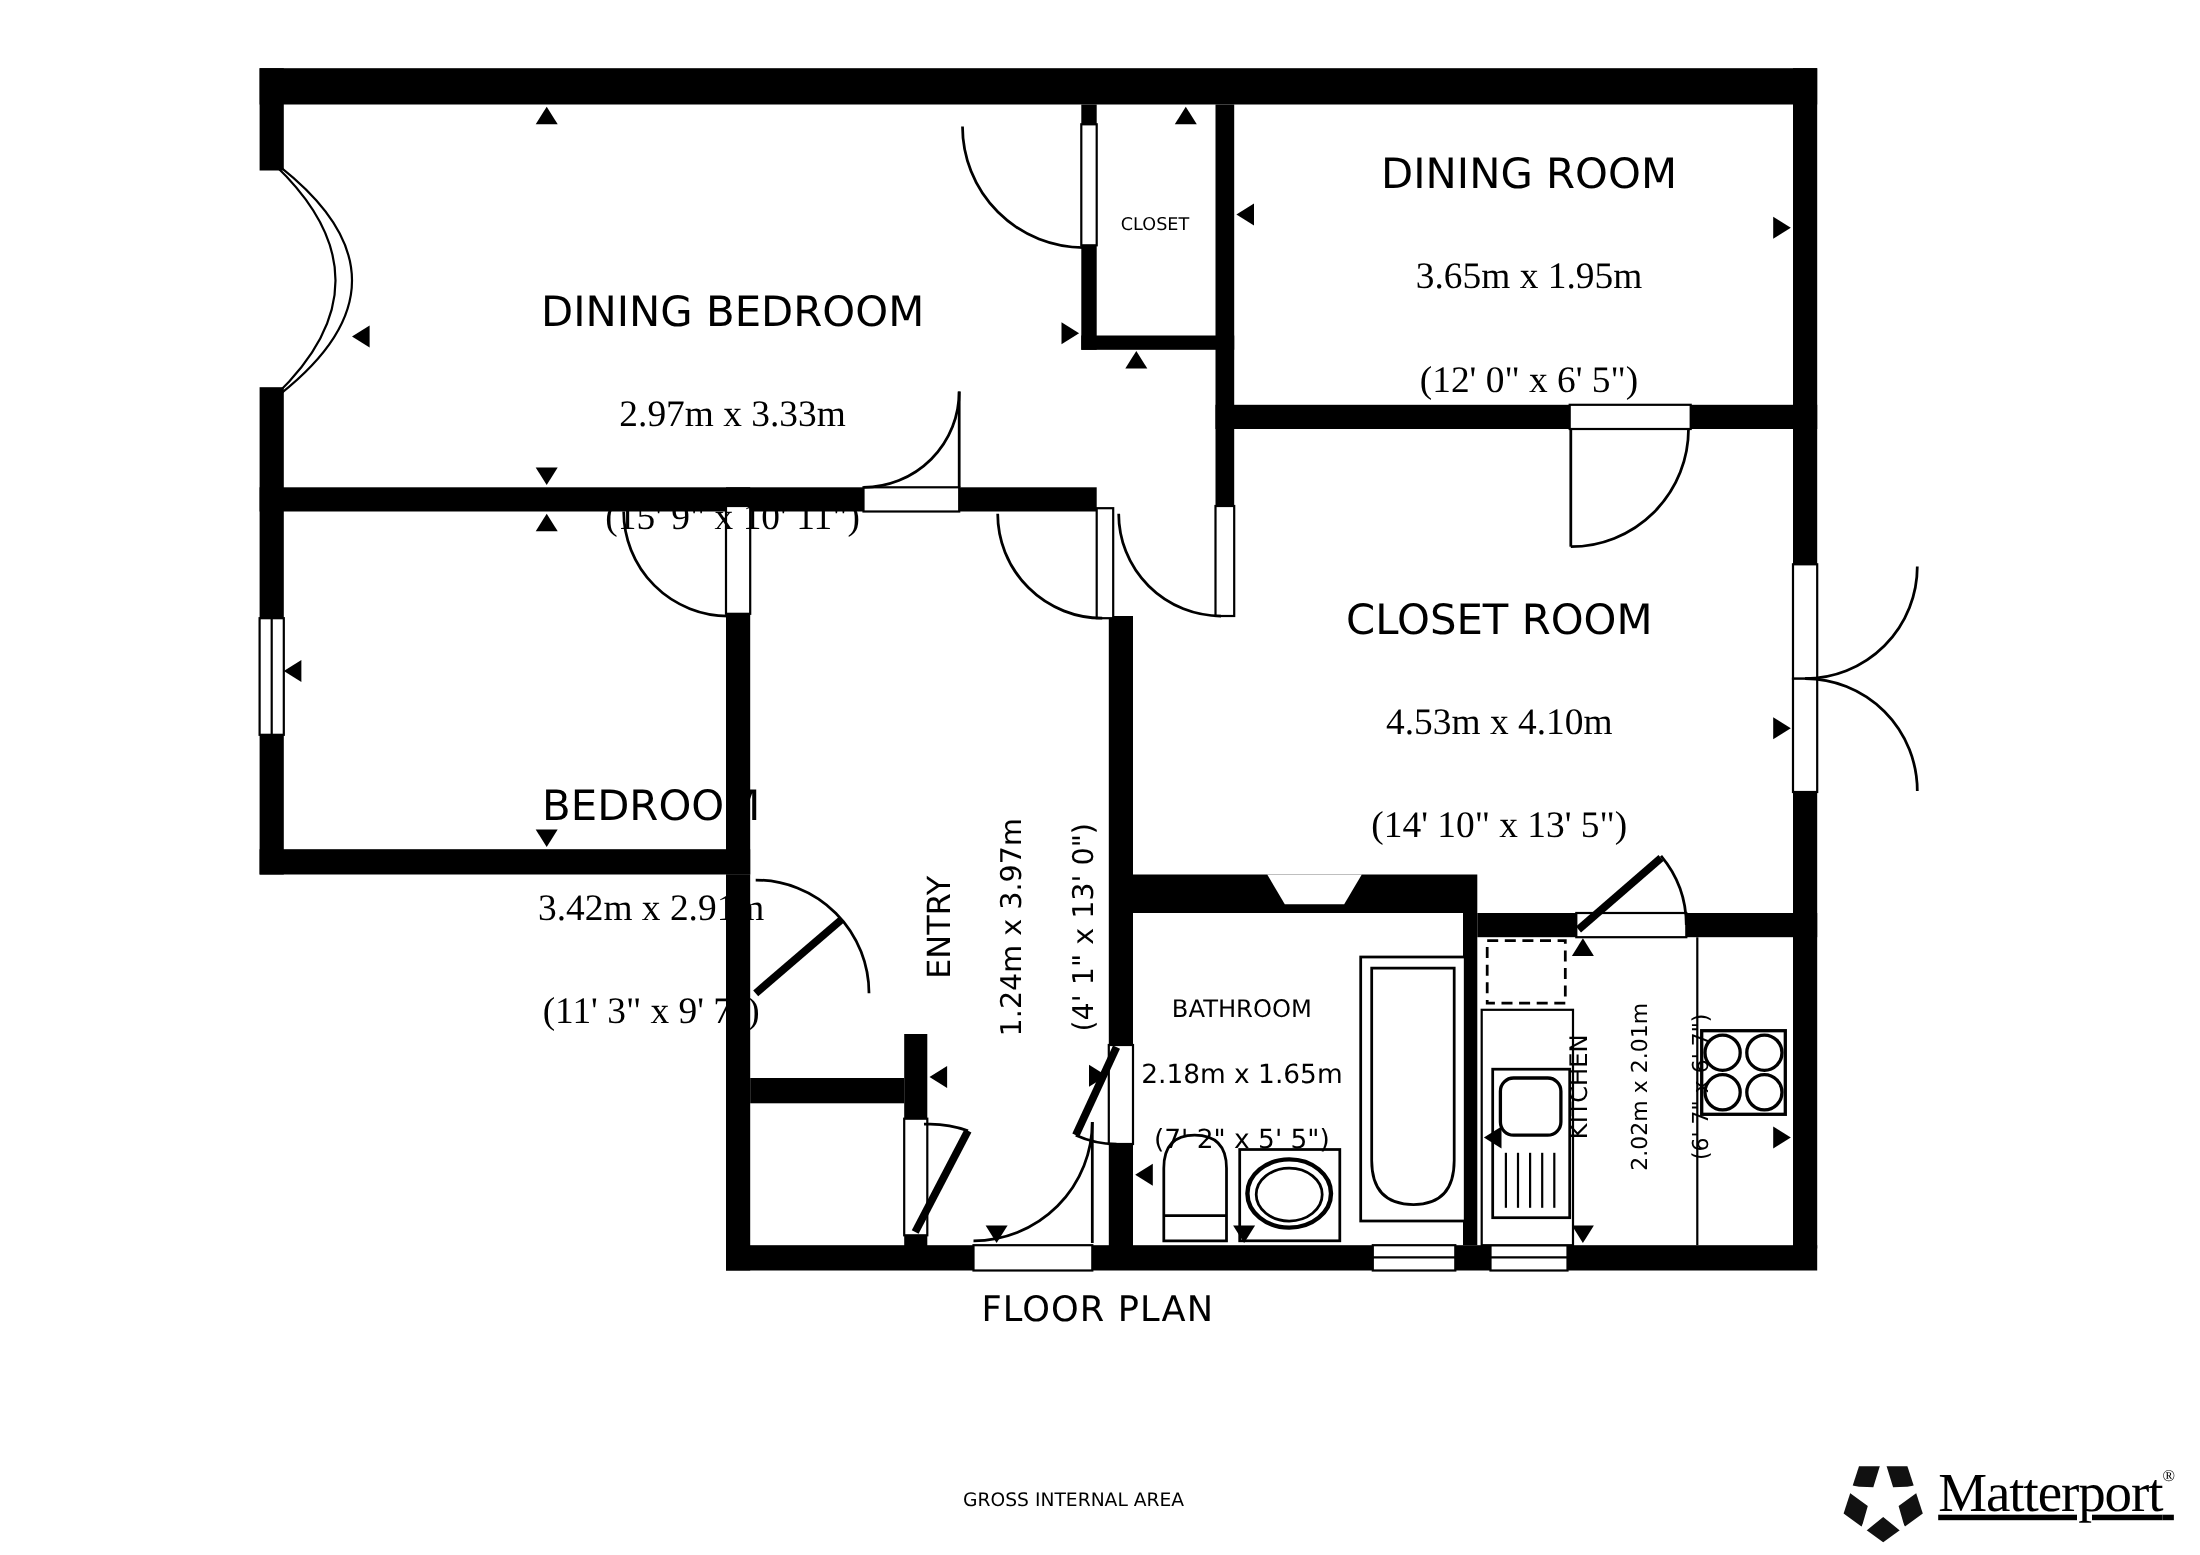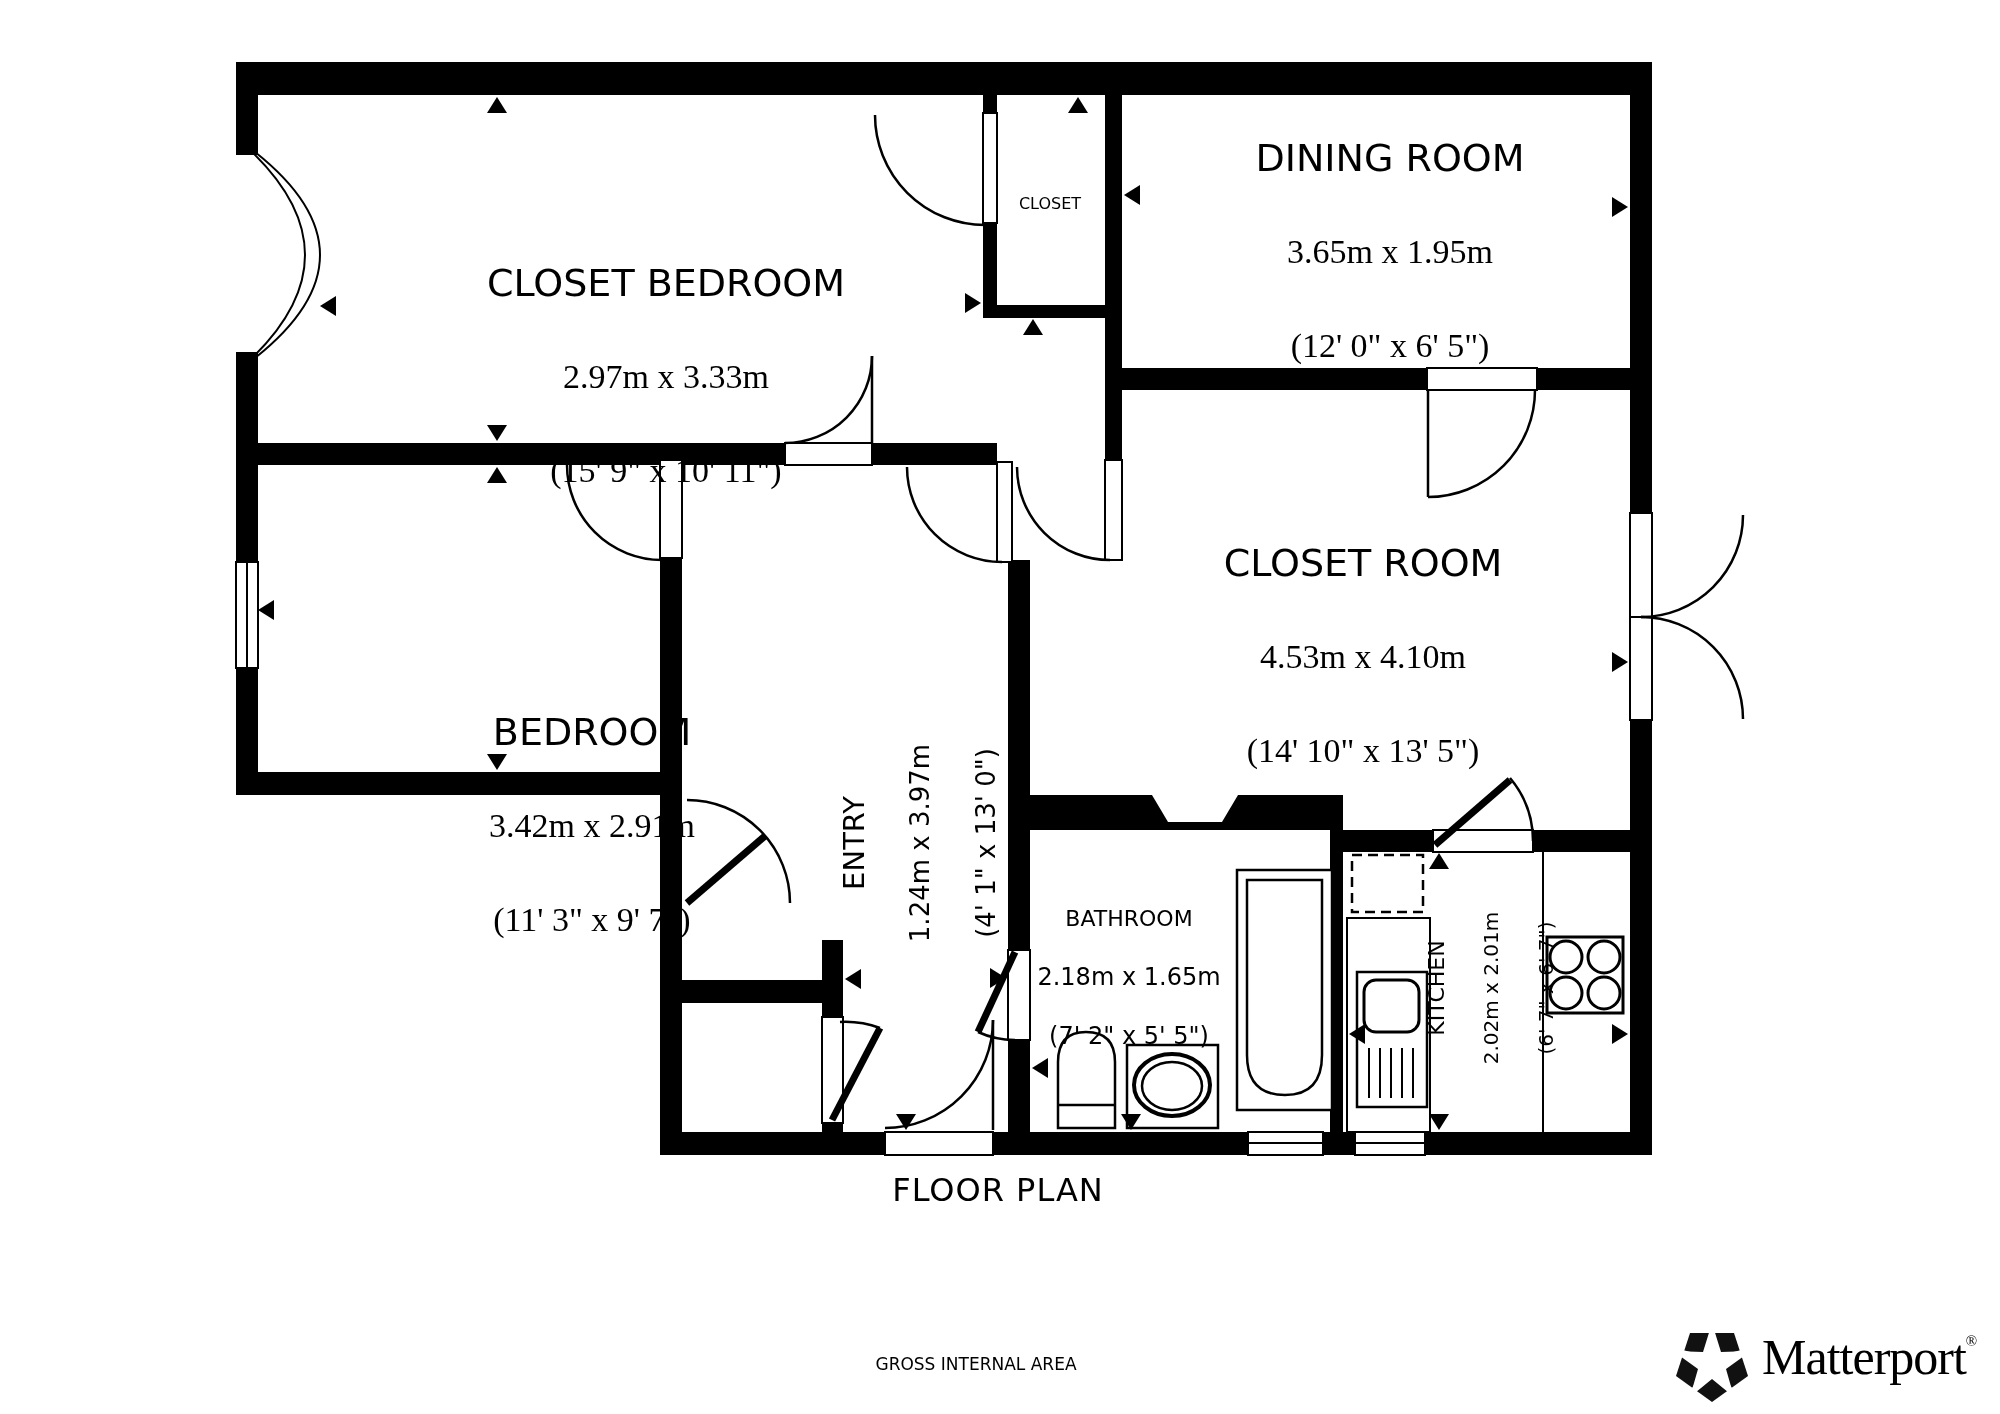--- a/index.html
+++ b/index.html
@@ -15,21 +15,21 @@
   .rot{transform:translate(-50%,-50%) rotate(-90deg);}
   .room-entry div{line-height:34px;font-size:26px;}
   .room-entry .t{font-size:29px;}
   .room-kitchen div{line-height:23px;font-size:20px;}
   .room-kitchen .t{font-size:22px;}
   .closet-label{font-size:16px;}
   .plan-title{font-size:32px;letter-spacing:1px;}
   .footer{position:absolute;left:976px;top:1316px;transform:translateX(-50%);
           text-align:center;font-size:17px;line-height:19.5px;white-space:pre;}
   .brand{position:absolute;left:1670px;top:1328px;display:flex;align-items:center;}
-  .brand-text{font-family:"Liberation Serif","DejaVu Serif",serif;font-size:50px;letter-spacing:-1px;margin-left:10px;}
+  .brand-text{font-family:"Liberation Serif","DejaVu Serif",serif;font-size:50px;letter-spacing:-1px;margin-left:10px;text-decoration:underline;}
   .brand-reg{font-family:"Liberation Serif","DejaVu Serif",serif;font-size:15px;vertical-align:28px;}
 </style>
 </head>
 <body>
 
 <div id="page">
 
   <svg id="plan-svg" width="2000" height="1414" viewBox="0 0 2000 1414">
 
     <g fill="#000000">
@@ -191,21 +191,21 @@
         <line x1="1712" y1="1354" x2="1712" y2="1322"></line>
         <line x1="1712" y1="1360" x2="1672" y2="1350"></line>
         <line x1="1712" y1="1360" x2="1752" y2="1350"></line>
         <line x1="1710" y1="1363" x2="1689" y2="1398"></line>
         <line x1="1714" y1="1363" x2="1735" y2="1398"></line>
       </g>
     </g>
   </svg>
 
   <div class="label room-big" style="left:666px;top:377px;">
-    <div class="t">CLOSET BEDROOM</div>
+    <div class="t">DINING BEDROOM</div>
     <div class="d">2.97m x 3.33m</div>
     <div class="d">(15' 9" x 10' 11")</div>
   </div>
 
   <div class="label room-big" style="left:592px;top:826px;">
     <div class="t">BEDROOM</div>
     <div class="d">3.42m x 2.91m</div>
     <div class="d">(11' 3" x 9' 7")</div>
   </div>
 

